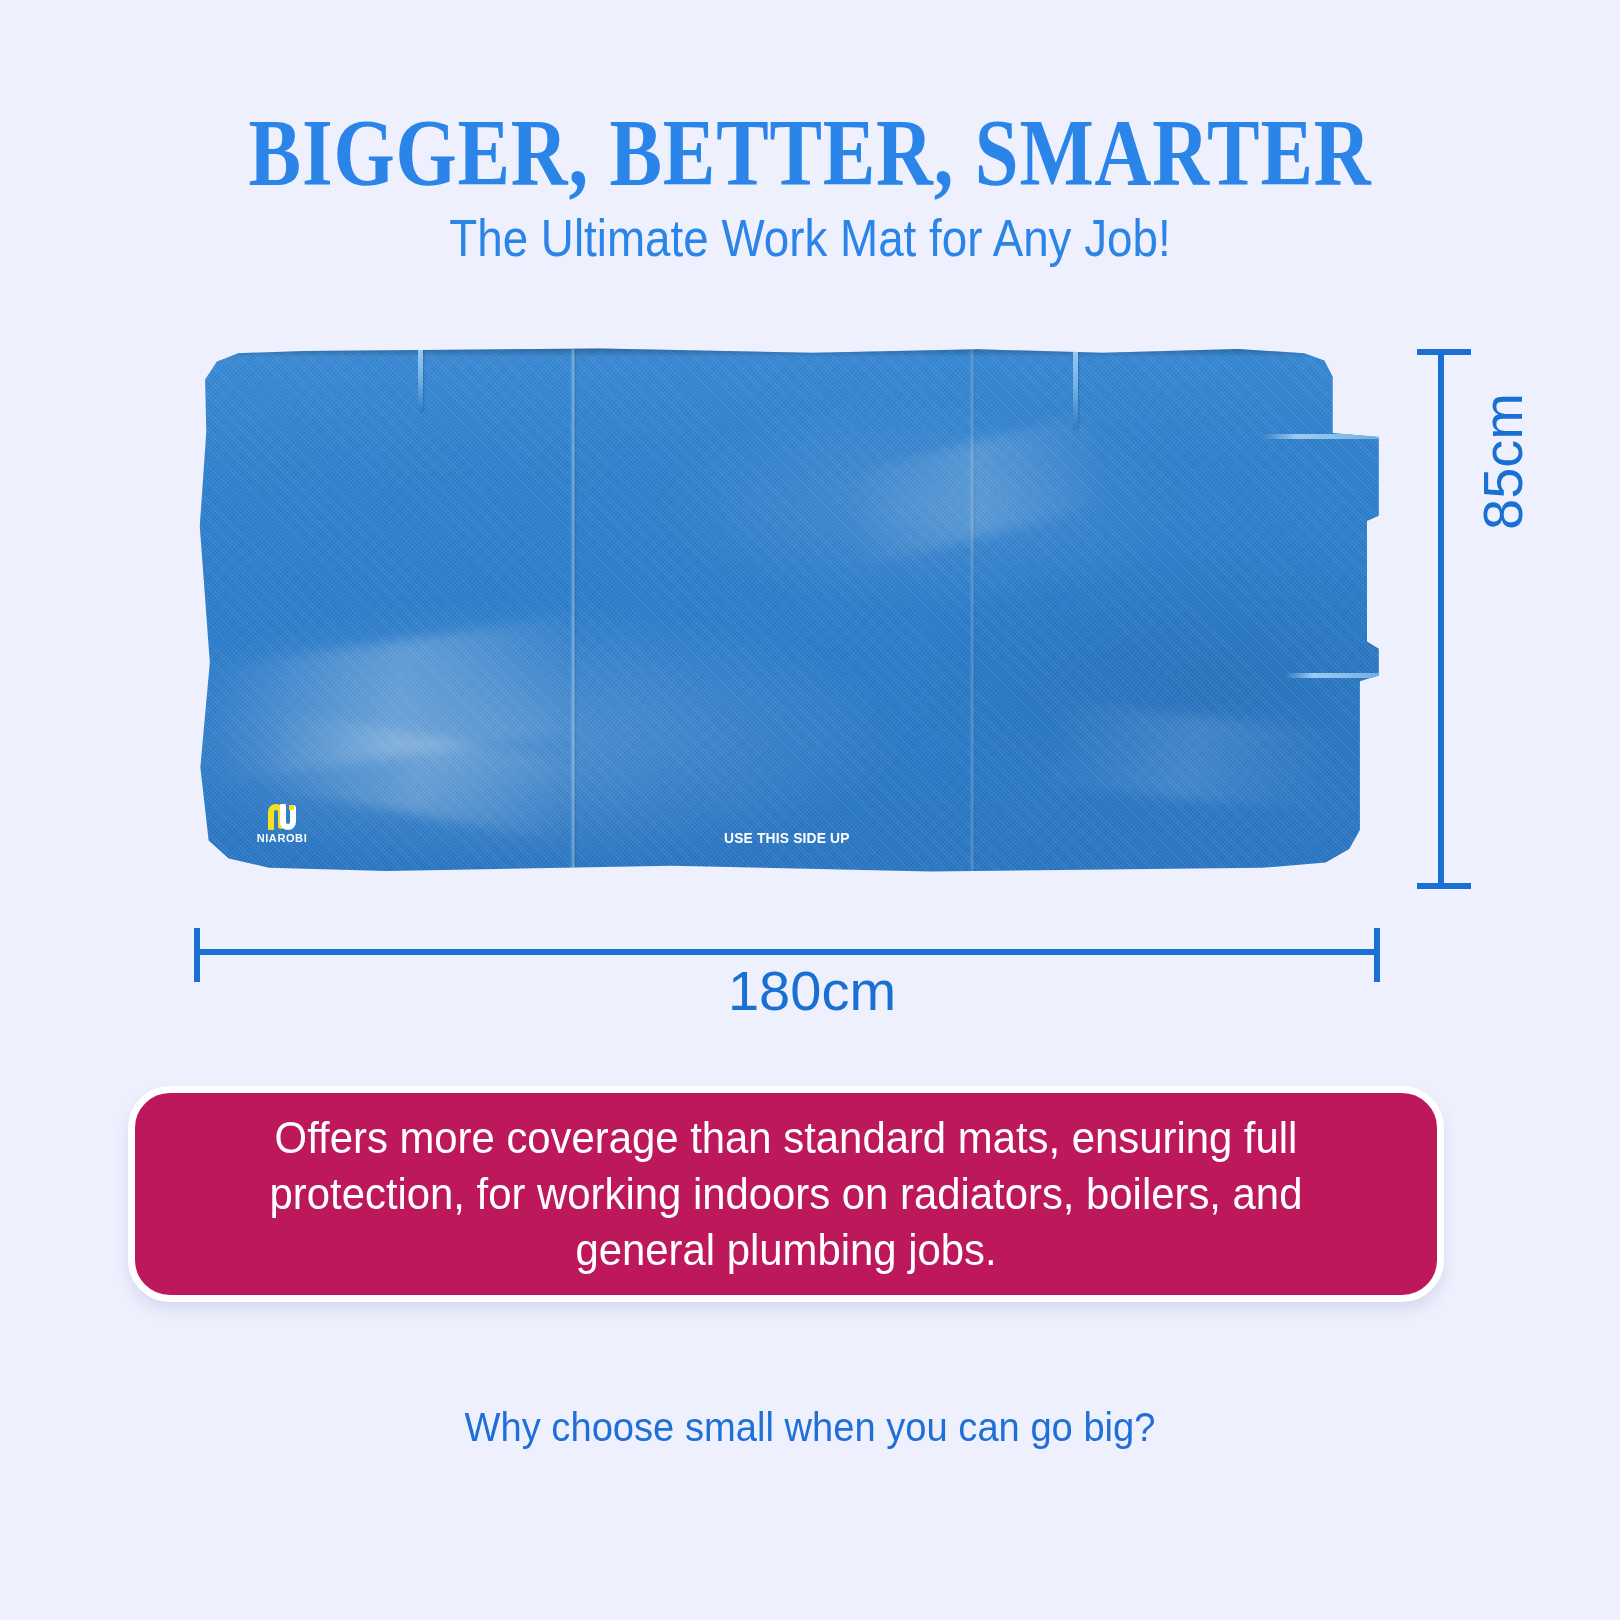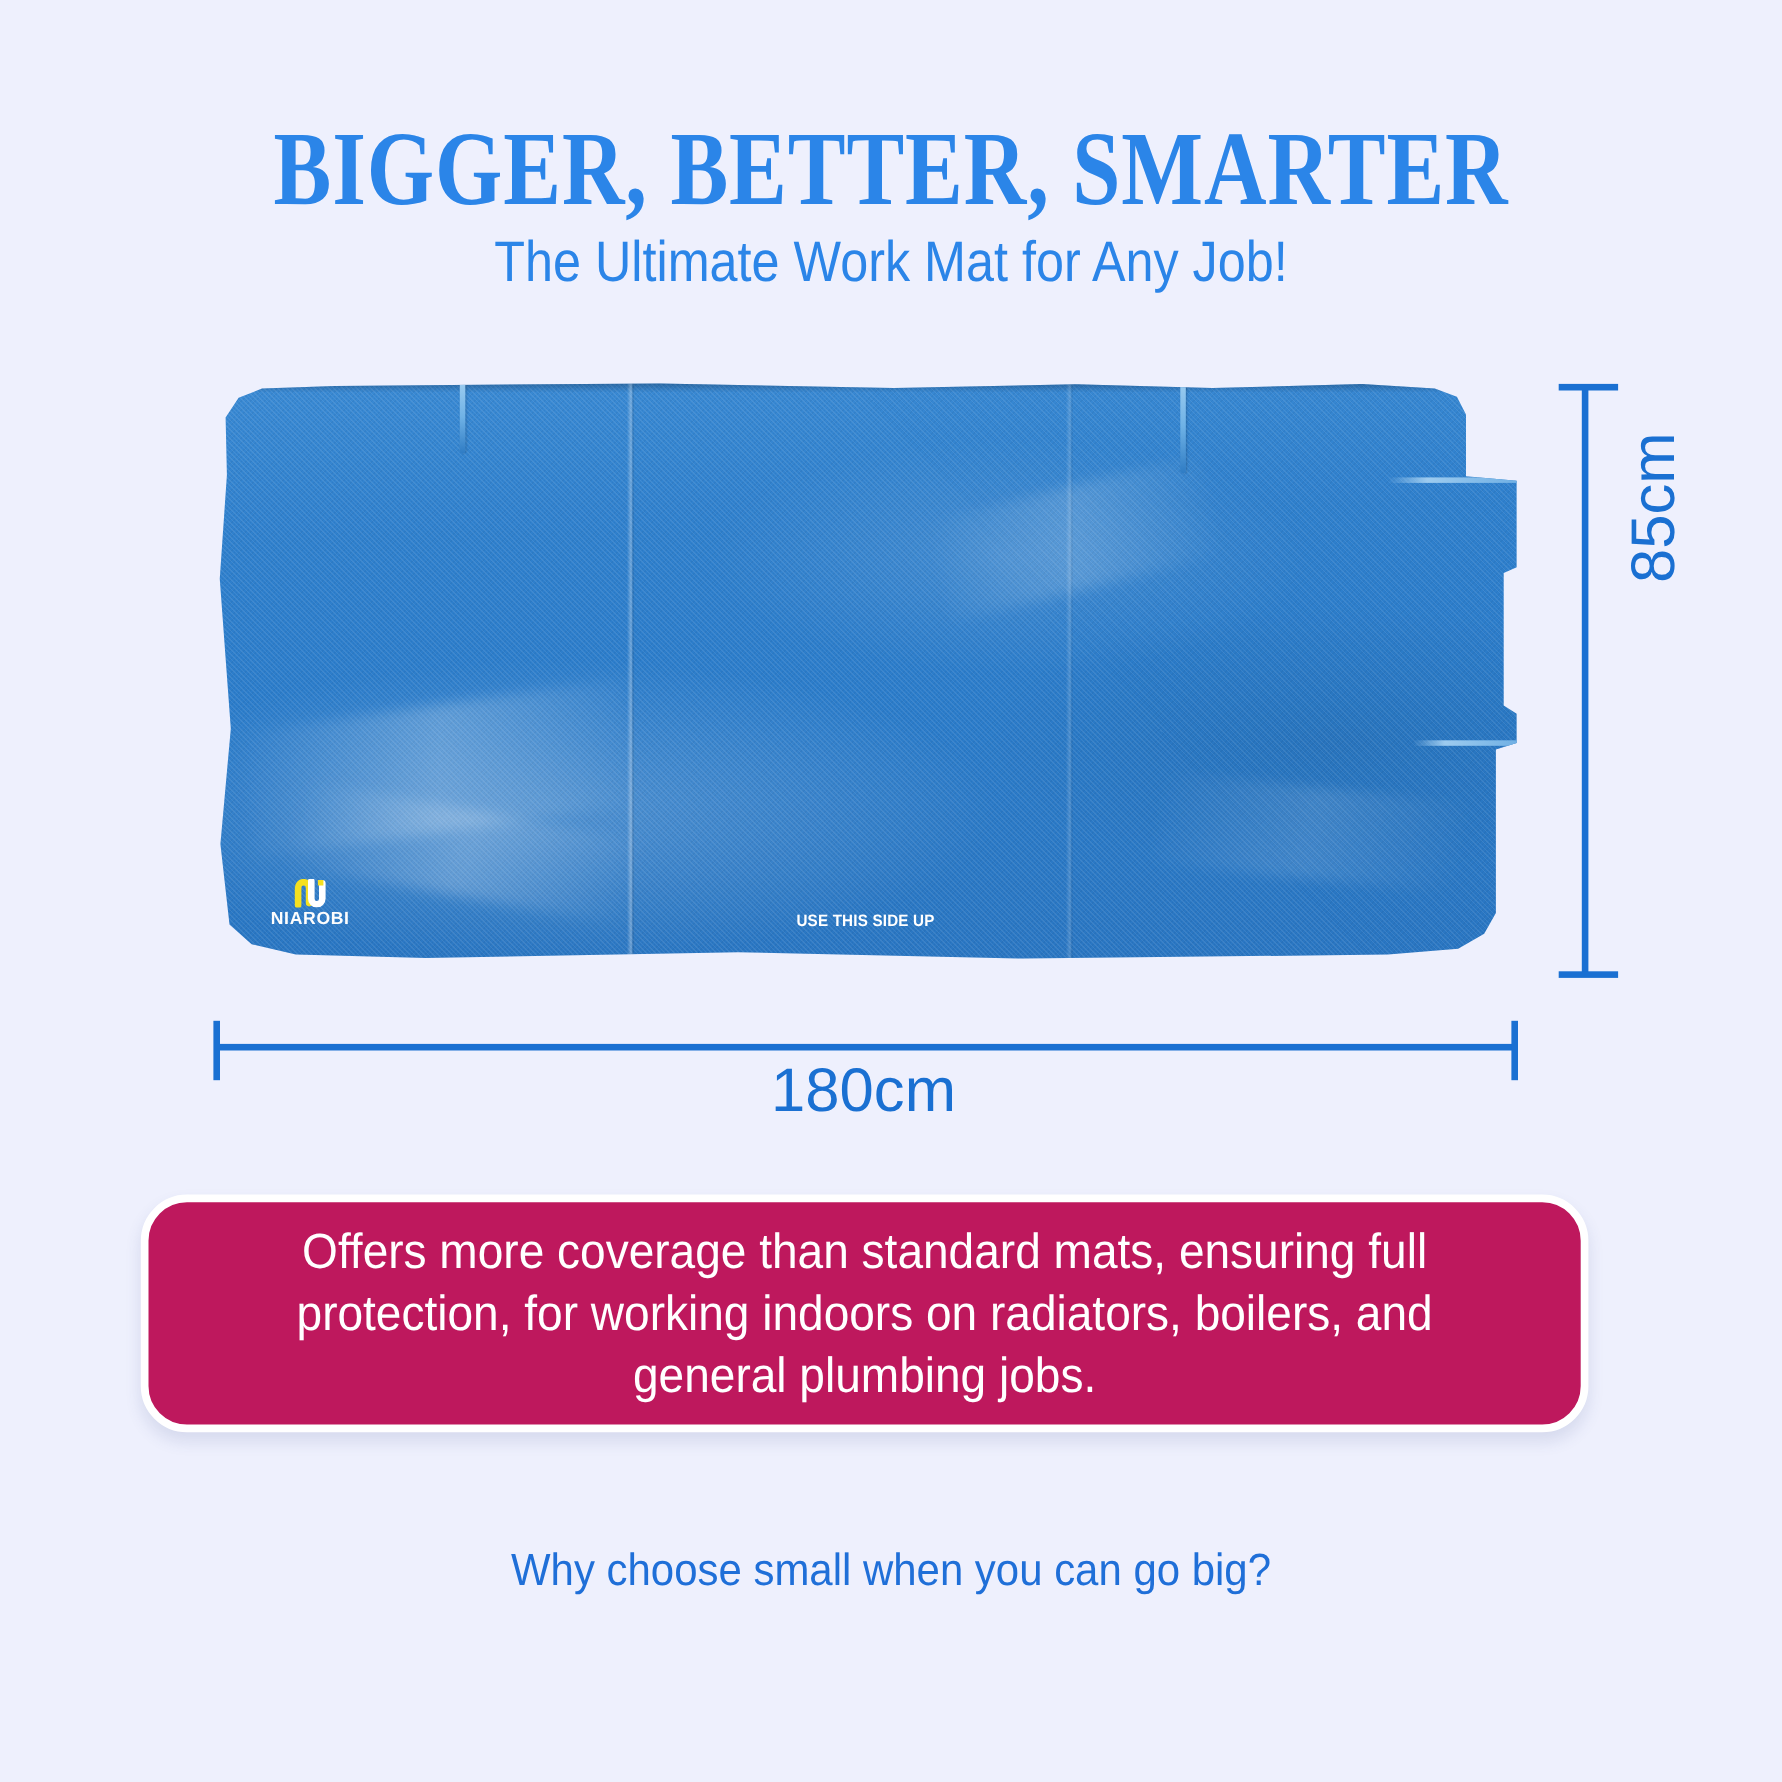--- a/index.html
+++ b/index.html
@@ -184,21 +184,21 @@
   .logo-mark {
     display: block;
     margin: 0 auto 3px;
     width: 30px;
     height: 26px;
   }
   .logo-word {
     display: block;
     font-family: "Liberation Sans", sans-serif;
     font-weight: 700;
-    font-size: 16px;
+    font-size: 11px;
     letter-spacing: 0.6px;
     color: #fdfdfd;
     white-space: nowrap;
   }
 
   
   .side-up {
     position: absolute;
     left: 44.5%;
     bottom: 26px;
@@ -265,20 +265,21 @@
   .dim-h-label {
     position: absolute;
     left: 0;
     top: 958px;
     width: 1570px;
     text-align: center;
     font-family: "Liberation Sans", sans-serif;
     font-size: 56px;
     color: #1a70d2;
     white-space: nowrap;
+    padding-left: 27px;
   }
 
   
   .callout {
     position: absolute;
     left: 128px;
     top: 1086px;
     width: 1316px;
     height: 216px;
     box-sizing: border-box;

